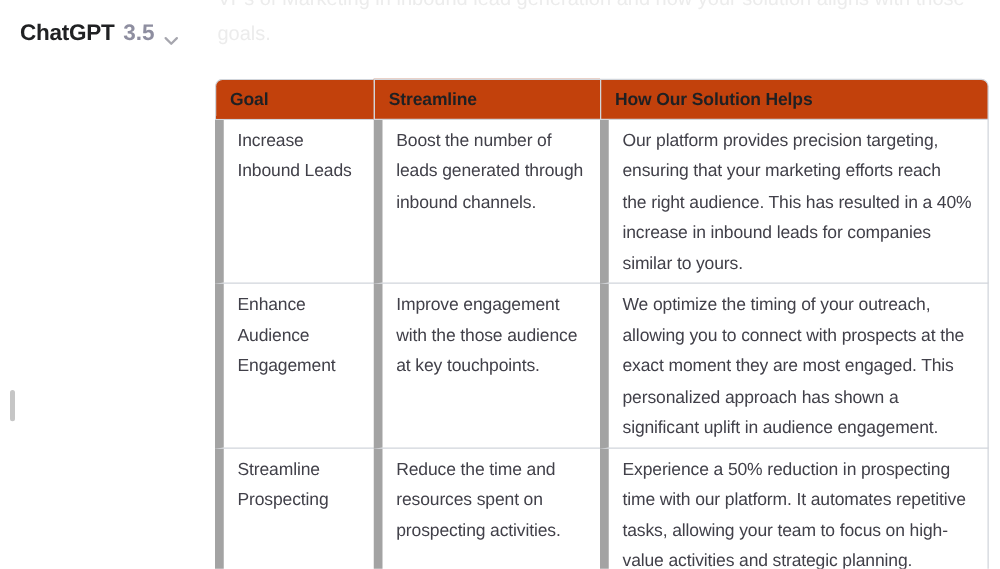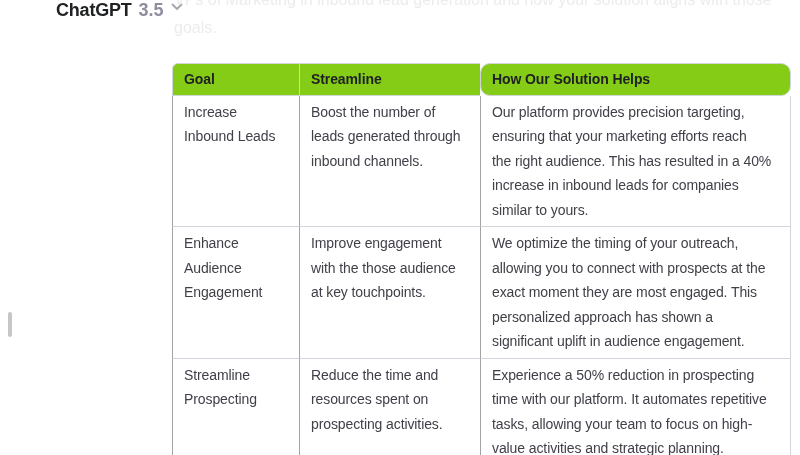--- a/index.html
+++ b/index.html
@@ -12,27 +12,26 @@
     width: 800px;
     height: 455px;
     overflow: hidden;
     font-family: "Liberation Sans", sans-serif;
   }
 
   
   .model-switcher {
     position: absolute;
     left: 16px;
-    top: 0;
+    top: 16px;
     display: flex;
-    align-items: flex-start;
+    align-items: flex-end;
     gap: 7px;
     cursor: pointer;
     user-select: none;
-    margin-left: 40px;
   }
   .model-name {
     font-size: 18px;
     font-weight: 700;
     color: #202123;
     letter-spacing: -0.2px;
   }
   .model-version {
     font-size: 18px;
     font-weight: 700;
@@ -85,34 +84,34 @@
   .goals-table col.c1 { width: 127px; }
   .goals-table col.c2 { width: 181px; }
   .goals-table col.c3 { width: 311px; }
 
   .goals-table th {
     font-weight: 700;
     color: #1f2023;
     text-align: left;
     vertical-align: middle;
     padding: 3px 11px;
-    background: #84cc16;
+    background: #c2410c;
     border-top: 1px solid #d1d5db;
     border-bottom: 1px solid #d1d5db;
     border-left: 1px solid #d1d5db;
   }
   .goals-table th:last-child { border-right: 1px solid #d1d5db; }
   .goals-table th:first-child { border-top-left-radius: 6px; }
-  .goals-table th:last-child { border-top-right-radius: 6px; border-radius: 10px; }
+  .goals-table th:last-child { border-top-right-radius: 6px; }
 
   .goals-table td {
     vertical-align: top;
     padding: 4px 11px;
     border-bottom: 1px solid #d1d5db;
-    border-left: 1px solid #a3a3a3;
+    border-left: 7px solid #a3a3a3;
     white-space: pre-line;
   }
   .goals-table td:last-child { border-right: 1px solid #d1d5db; }
 </style>
 </head>
 <body>
 
 <div class="model-switcher">
   <span class="model-name">ChatGPT</span>
   <span class="model-version">3.5</span>

